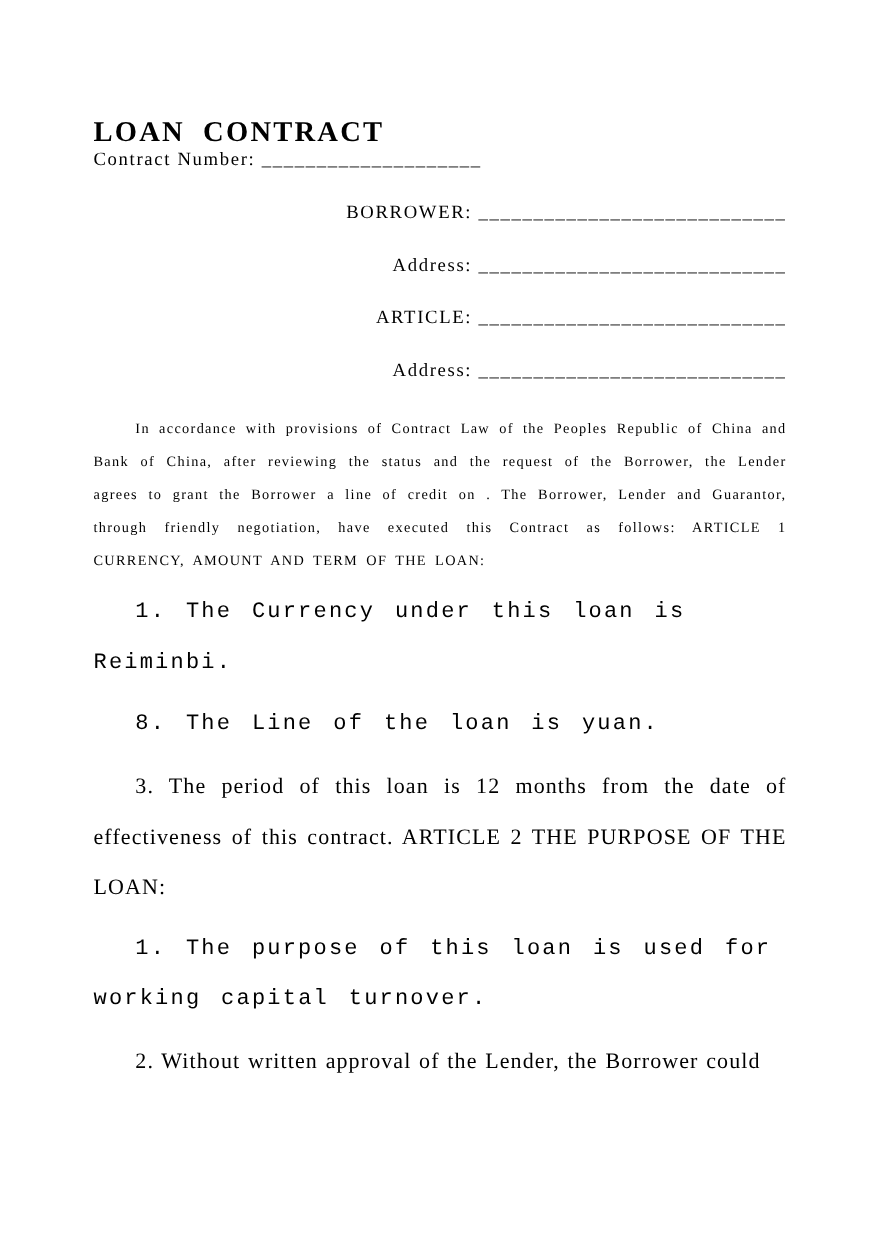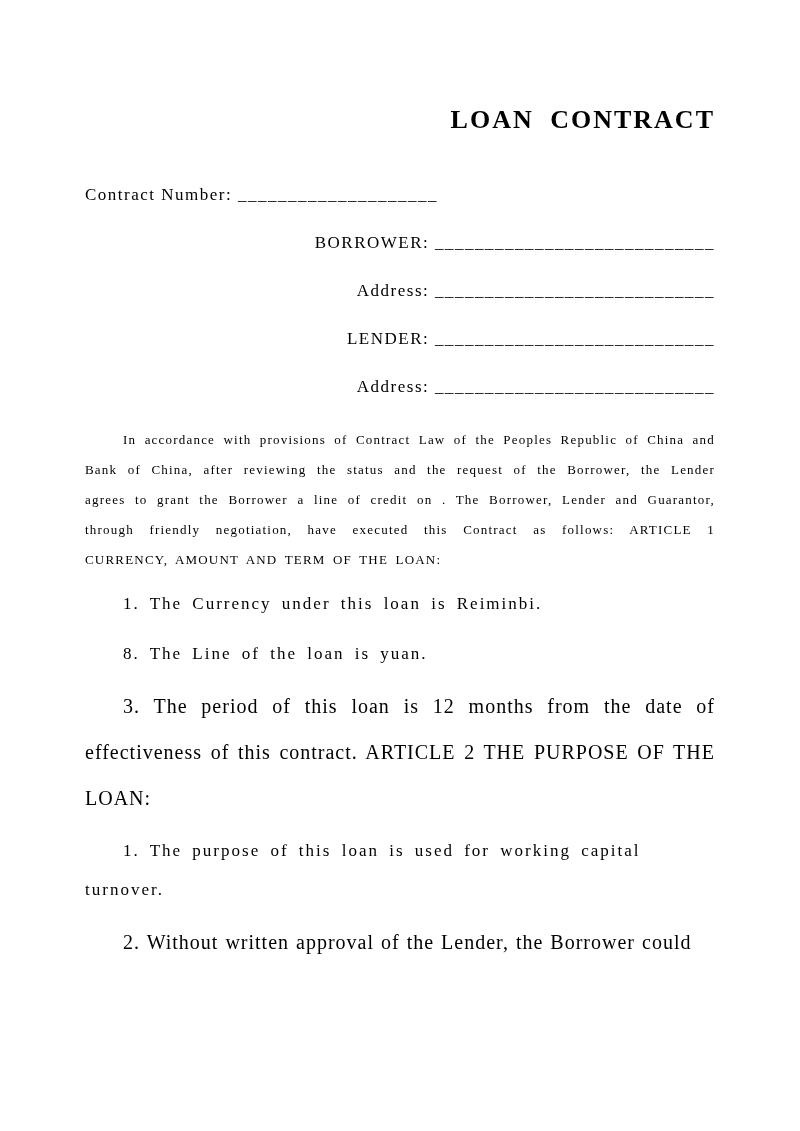--- a/index.html
+++ b/index.html
@@ -10,25 +10,24 @@
     body {
       width: 800px;
       height: 1131px;
       background: #ffffff;
       font-family: "SimSun", "NSimSun", serif;
       color: #000000;
       padding: 105px 85px 40px 85px;
       letter-spacing: 1.5px;
     }
     .title {
-      text-align: right;
+      text-align: left;
       font-size: 26px;
       font-weight: bold;
       letter-spacing: 2px;
-      margin-bottom: 50px;
       word-spacing: 8px;
     }
     .field-line {
       font-size: 17px;
       margin-bottom: 28px;
       letter-spacing: 1.5px;
     }
     .field-indent {
       padding-left: 38px;
       text-align: right;
@@ -36,26 +35,27 @@
     .body-text {
       font-size: 13px;
       line-height: 2.3;
       text-align: justify;
       text-indent: 38px;
       margin-bottom: 10px;
       letter-spacing: 1.2px;
       word-spacing: 3px;
     }
     .list-item {
-      font-size: 17px;
+      font-size: 20px;
       line-height: 2.3;
       text-indent: 38px;
       margin-bottom: 10px;
       letter-spacing: 2px;
       word-spacing: 4px;
+      font-family: Liberation Mono, monospace;
     }
     .list-item-tight {
       font-size: 20px;
       line-height: 2.3;
       text-indent: 38px;
       margin-bottom: 10px;
       letter-spacing: 1px;
       word-spacing: 1px;
       text-align: justify;
     }
@@ -64,21 +64,21 @@
 <body>
 
 <div class="title">LOAN CONTRACT</div>
 
 <div class="field-line">Contract Number: ____________________</div>
 
 <div class="field-line field-indent">BORROWER: ____________________________</div>
 
 <div class="field-line field-indent">Address: ____________________________</div>
 
-<div class="field-line field-indent">LENDER:  ____________________________</div>
+<div class="field-line field-indent">ARTICLE:  ____________________________</div>
 
 <div class="field-line field-indent">Address: ____________________________</div>
 
 <div class="body-text">In accordance with provisions of Contract Law of the Peoples Republic of China and Bank of China,  after reviewing the status and the request of the Borrower,  the Lender agrees to grant the Borrower a line of credit on . The Borrower,  Lender and Guarantor,  through friendly negotiation,  have executed this Contract as follows:  ARTICLE 1 CURRENCY,  AMOUNT AND TERM OF THE LOAN:</div>
 
 <div class="list-item">1. The Currency under this loan is Reiminbi.</div>
 
 <div class="list-item">8. The Line of the loan is yuan.</div>
 
 <div class="list-item-tight">3. The period of this loan is 12 months from the date of effectiveness of this contract. ARTICLE 2 THE PURPOSE OF THE LOAN:</div>

